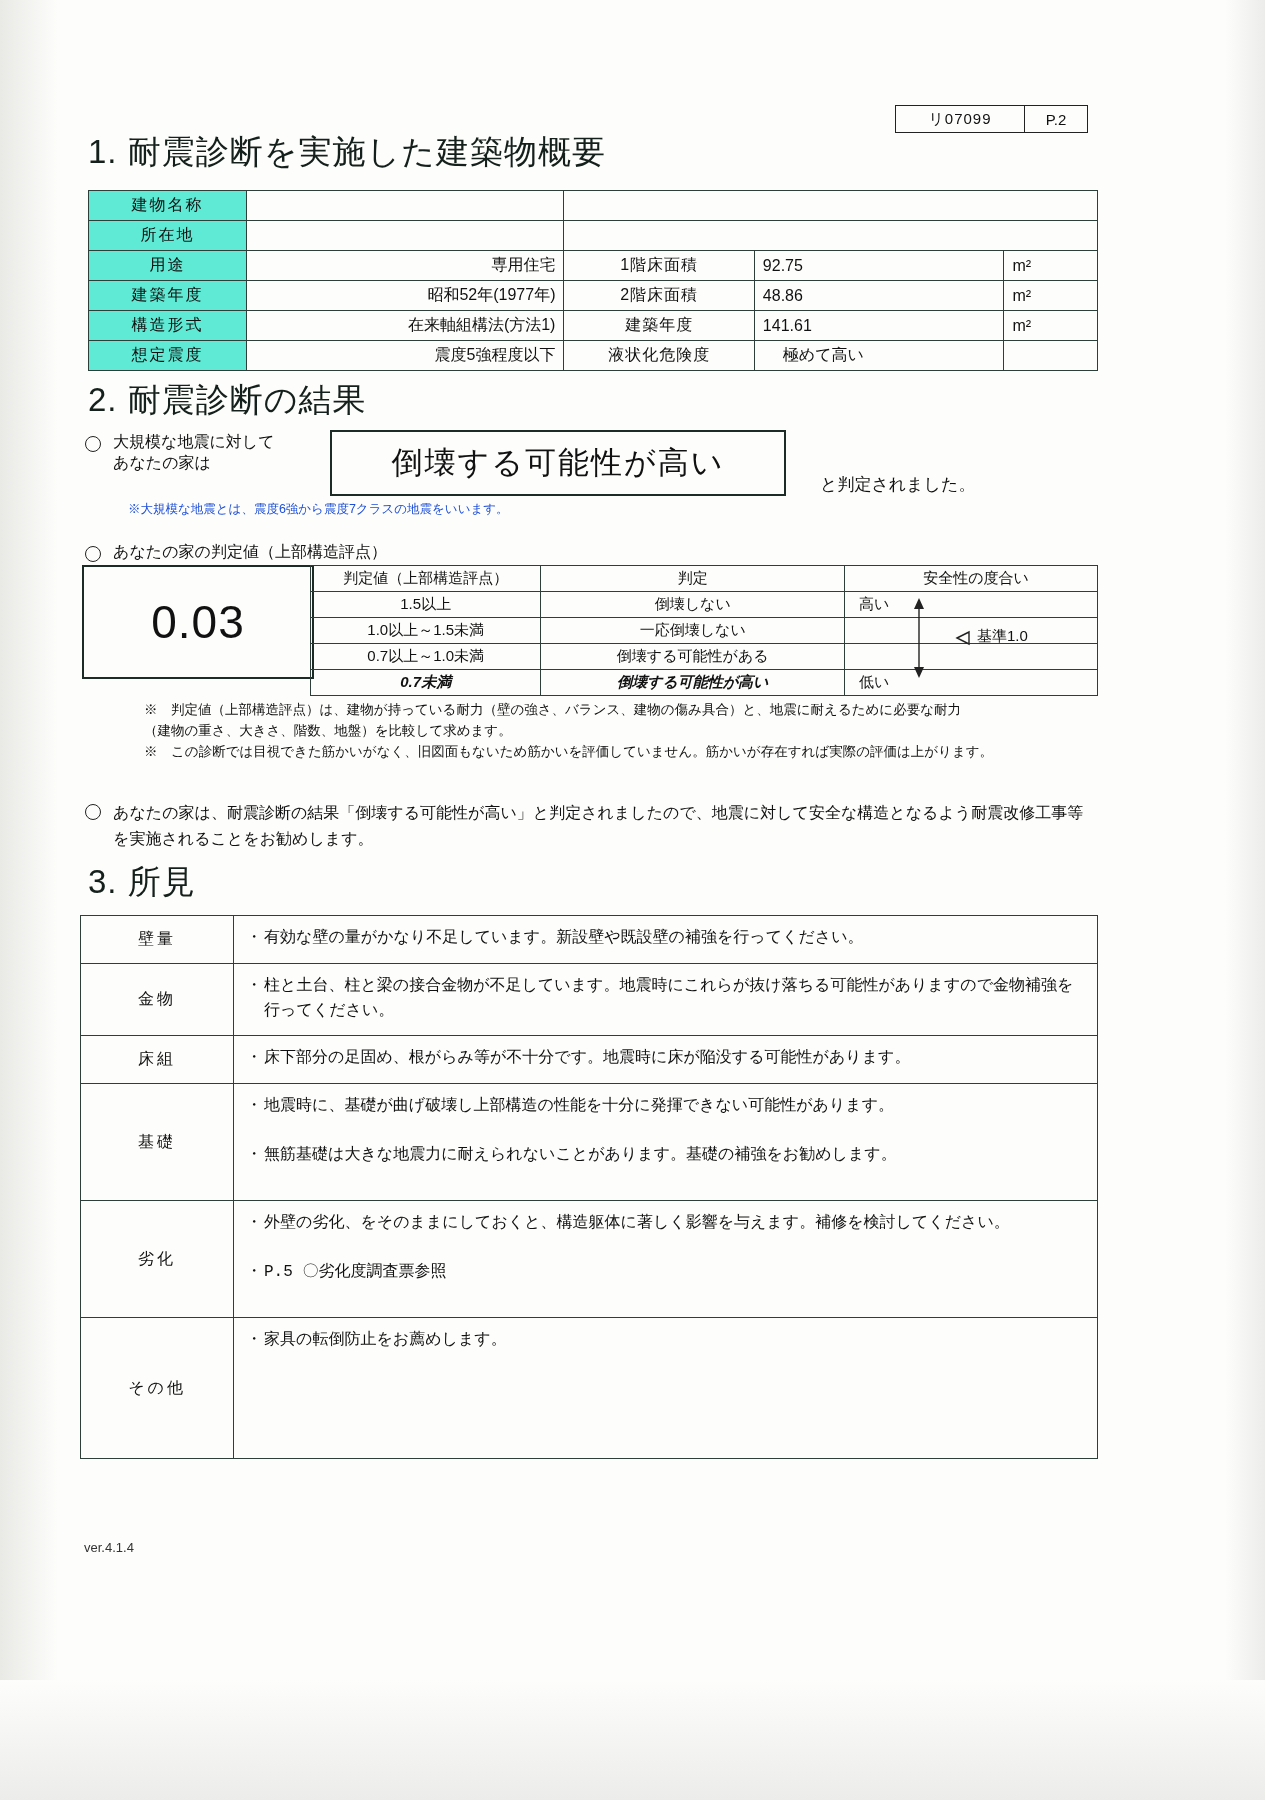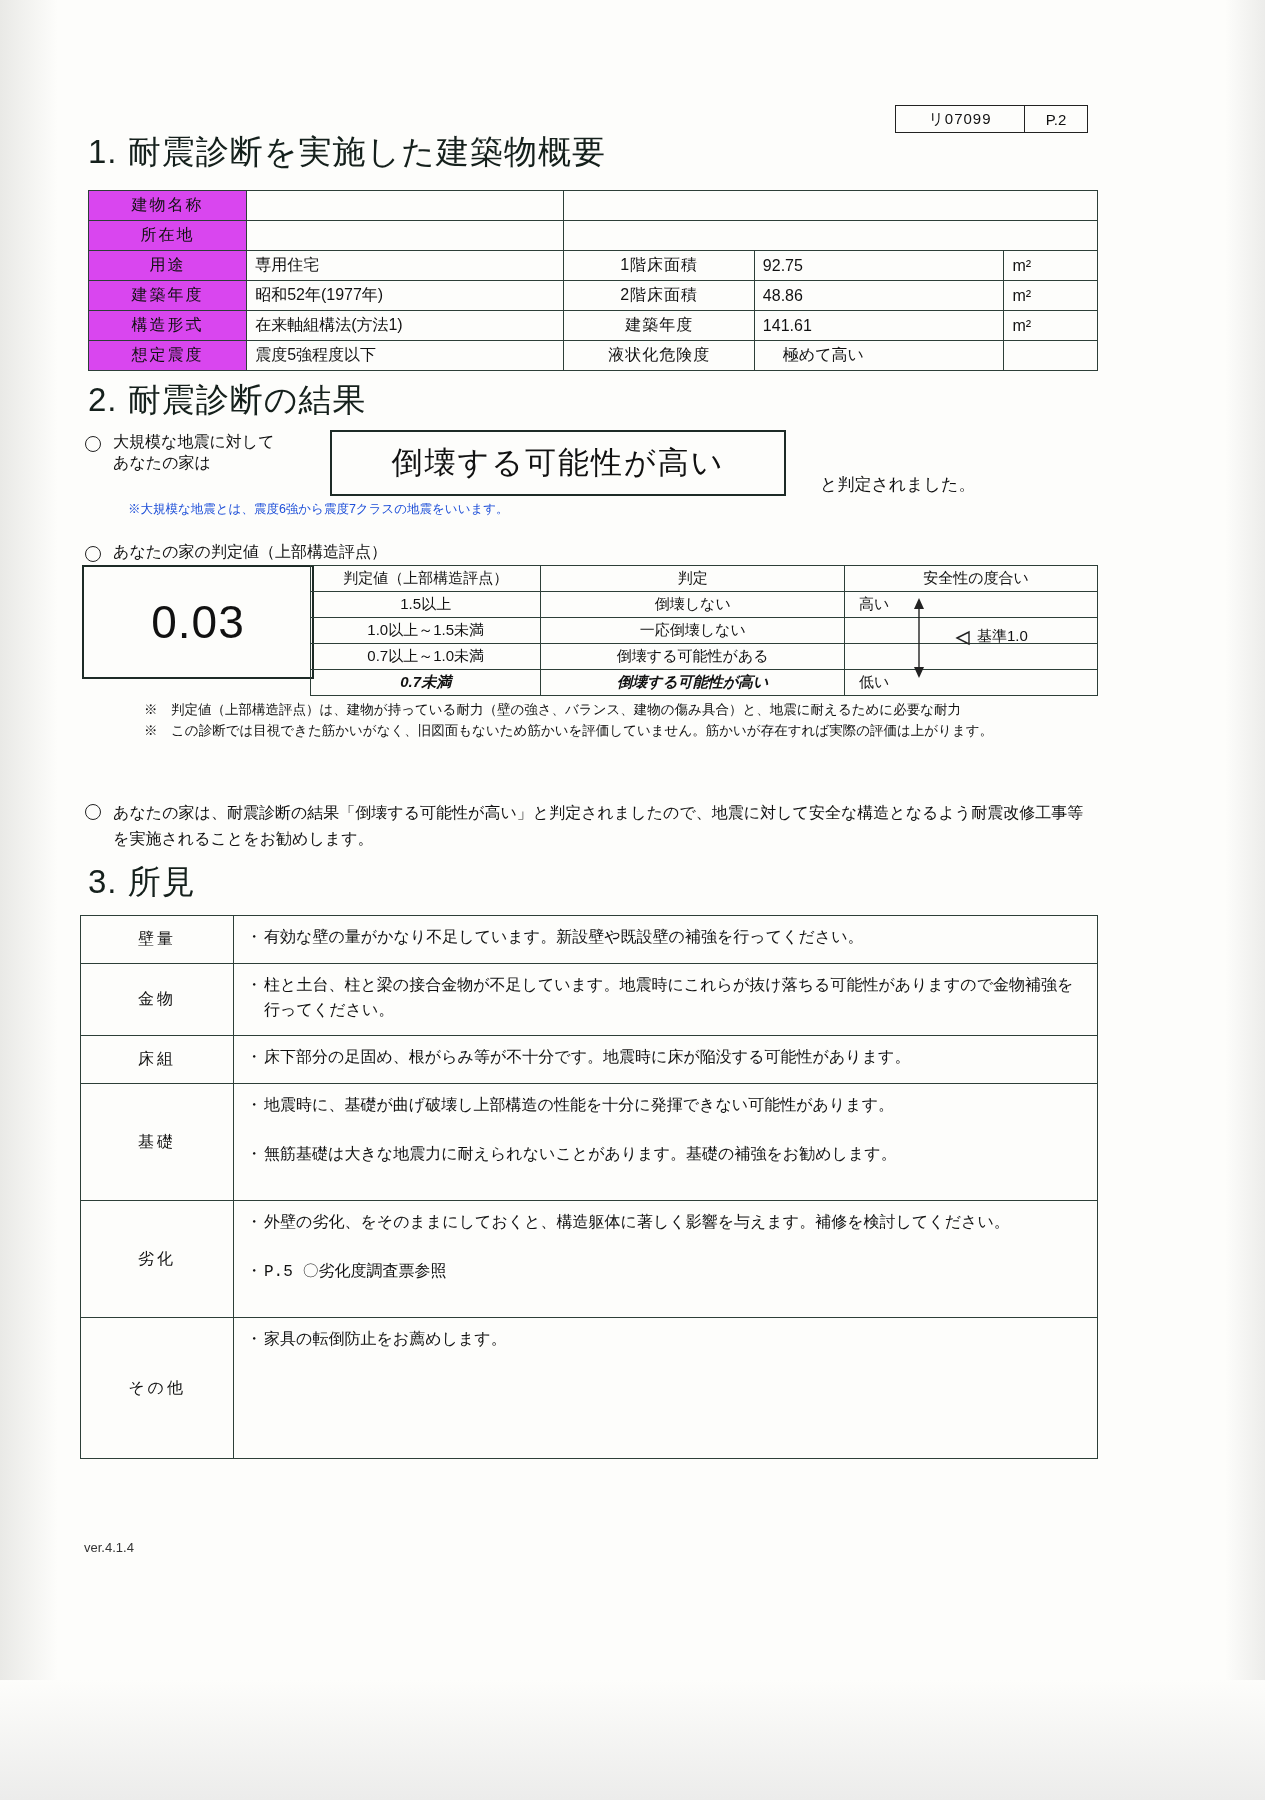--- a/index.html
+++ b/index.html
@@ -73,24 +73,24 @@
     font-size: 16px;
   }
   .tbl1 td {
     border: 1px solid #2d3f38;
     height: 29px;
     padding: 0 8px;
   }
   .tbl1 td.lbl {
     width: 130px;
     text-align: center;
-    background: #d946ef;
+    background: #5eead4;
     letter-spacing: 2px;
   }
-  .tbl1 td.val { width: 278px; }
+  .tbl1 td.val { width: 278px; text-align: right; }
   .tbl1 td.lbl2 {
     width: 160px;
     text-align: center;
     letter-spacing: 1px;
   }
   .tbl1 td.num {
     width: 185px;
     text-align: left;
     padding-right: 18px;
   }
@@ -349,20 +349,23 @@
       <polygon points="62,46 74,40 74,52" fill="none" stroke="#222" stroke-width="1.4"></polygon>
     </svg>
     <div style="position:absolute; left:82px; top:35px; font-size:15px;">基準1.0</div>
   </div>
 
   <div class="note-block">
     <div class="ln">
       <span class="mk"></span>
       <span>※　判定値（上部構造評点）は、建物が持っている耐力（壁の強さ、バランス、建物の傷み具合）と、地震に耐えるために必要な耐力</span>
     </div>
+    <div class="ln ind">
+      <span>（建物の重さ、大きさ、階数、地盤）を比較して求めます。</span>
+    </div>
     <div class="ln">
       <span class="mk"></span>
       <span>※　この診断では目視できた筋かいがなく、旧図面もないため筋かいを評価していません。筋かいが存在すれば実際の評価は上がります。</span>
     </div>
   </div>
 
   <div class="para-rec">
     <span class="circle-mark"></span>
     <span>あなたの家は、耐震診断の結果「倒壊する可能性が高い」と判定されましたので、地震に対して安全な構造となるよう耐震改修工事等を実施されることをお勧めします。</span>
   </div>

